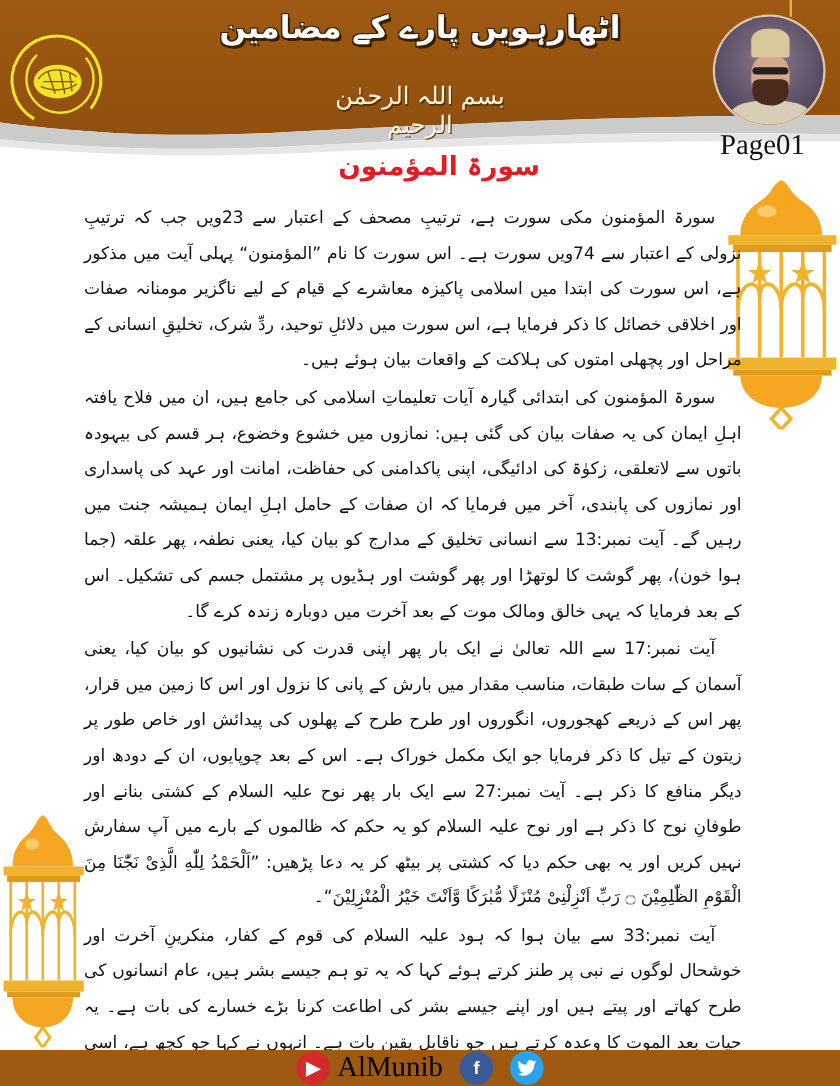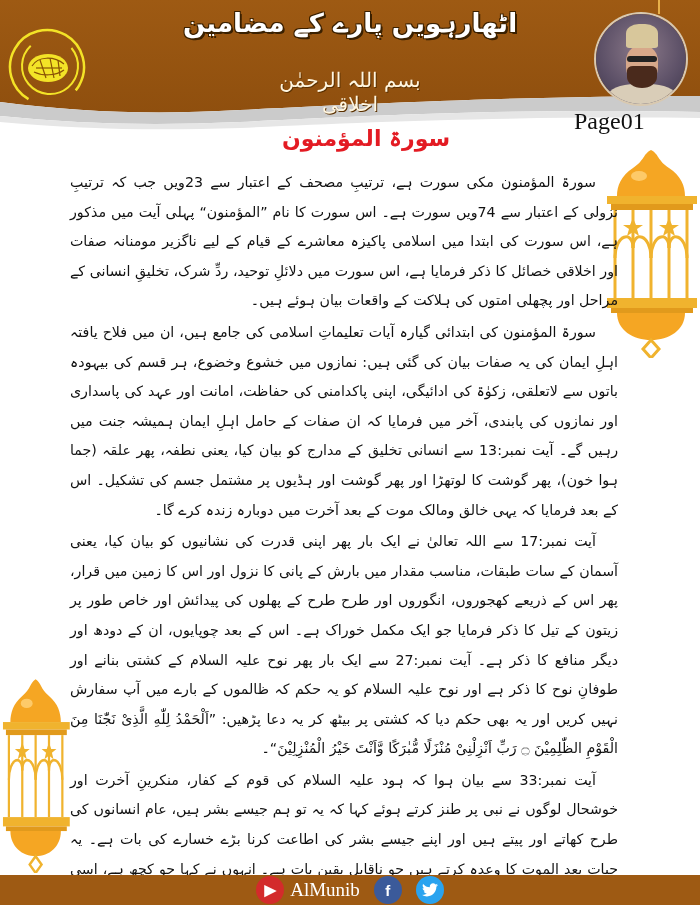--- a/index.html
+++ b/index.html
@@ -48,21 +48,21 @@
     }
     .avatar .glasses {
       position: absolute; left: 31px; top: 42px; width: 30px; height: 6px;
       background: #222; border-radius: 3px;
     }
     .avatar .coat {
       position: absolute; left: 12px; top: 70px; width: 68px; height: 30px;
       background: #d9cdb8; border-radius: 40% 40% 0 0;
     }
     .page-label {
-      position: absolute; left: 574px; top: 108px; font-size: 24px;
+      position: absolute; left: 600px; top: 108px; font-size: 24px;
       font-family: "Liberation Serif", serif; color: #111;
     }
     .surah-title {
       position: absolute; left: 266px; top: 126px; width: 200px; text-align: center;
       color: #e31b23; font-size: 22px; font-weight: bold; direction: rtl;
     }
     .content {
       position: absolute; left: 70px; top: 168px; width: 548px;
       direction: rtl; text-align: justify; color: #111;
       font-size: 14.2px; line-height: 29.6px;
@@ -80,21 +80,21 @@
     .soc-icon {
       width: 28px; height: 28px; border-radius: 50%;
       display: flex; align-items: center; justify-content: center;
       color: #fff; font-weight: bold; font-size: 15px;
       font-family: "Liberation Sans", sans-serif;
     }
     .soc-icon.yt { background: #d32b2b; }
     .soc-icon.fb { background: #3b5a9a; }
     .soc-icon.tw { background: #2aa3ef; }
     .soc-label {
-      color: #ffffff; font-size: 19px; font-family: "Liberation Serif", serif;
+      color: #000000; font-size: 24px; font-family: "Liberation Serif", serif;
     }
   </style>
 </head>
 <body>
 
 <div class="header">
   <svg width="700" height="150" viewBox="0 0 700 150">
     <defs>
       <linearGradient id="bandGrad" x1="0" y1="0" x2="0" y2="1">
         <stop offset="0" stop-color="#9e5a13"></stop>
@@ -119,21 +119,21 @@
         <path d="M28,46 C36,50 50,50 58,44"></path>
         <path d="M34,34 L40,52"></path>
         <path d="M44,32 L48,52"></path>
         <path d="M52,34 L54,50"></path>
         <path d="M30,42 L56,42"></path>
       </g>
     </svg>
   </div>
 
   <div class="main-title">اٹھارہویں پارے کے مضامین</div>
-  <div class="bismillah">بسم اللہ الرحمٰن اخلاقی</div>
+  <div class="bismillah">بسم اللہ الرحمٰن الرحیم</div>
 
   <div class="avatar">
     <div class="coat"></div>
     <div class="face"></div>
     <div class="beard"></div>
     <div class="glasses"></div>
     <div class="cap"></div>
   </div>
 
   <div class="page-label">Page01</div>

